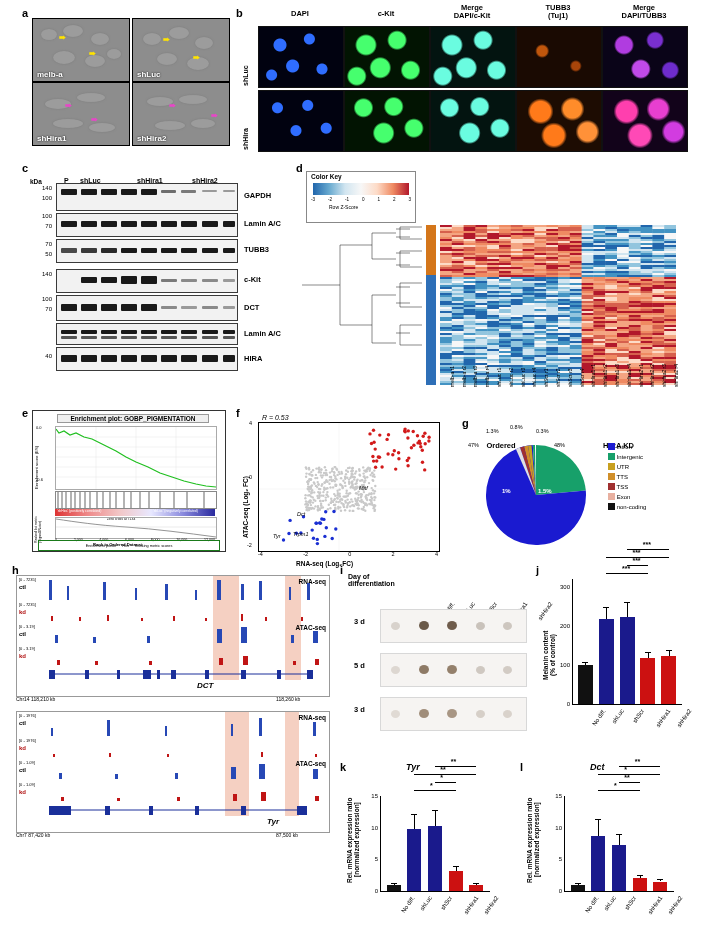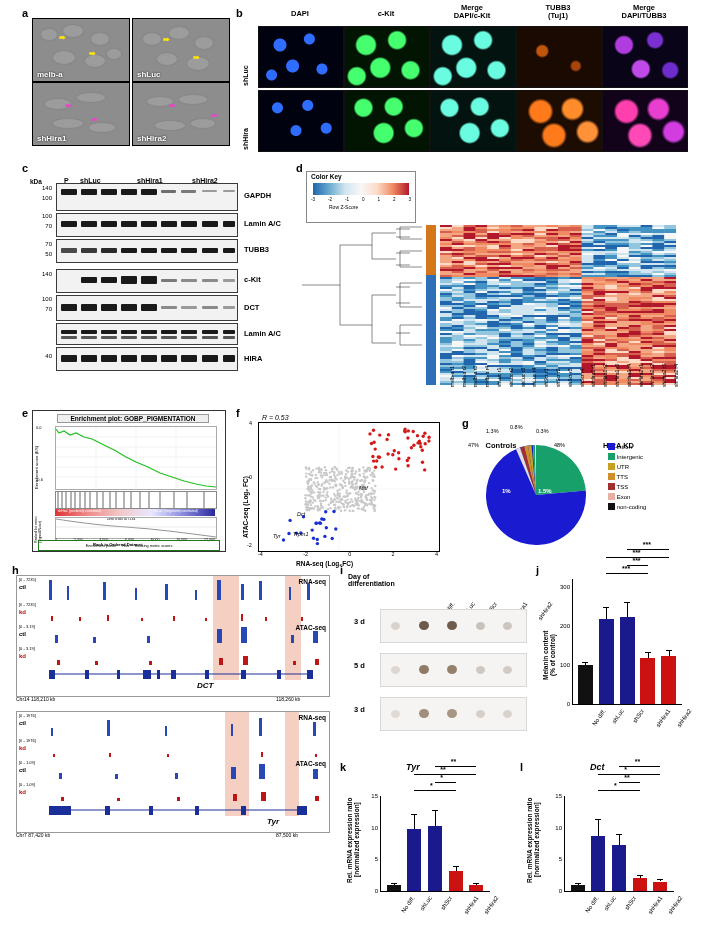--- a/index.html
+++ b/index.html
@@ -1932,21 +1932,21 @@
       <div class="dlab" style="left: 150.45px; top: 0px; transform: rotate(-90deg); transform-origin: left top; white-space: nowrap;">shHira1 r1</div>
       <div class="dlab" style="left: 162.25px; top: 0px; transform: rotate(-90deg); transform-origin: left top; white-space: nowrap;">shHira1 r2</div>
       <div class="dlab" style="left: 174.05px; top: 0px; transform: rotate(-90deg); transform-origin: left top; white-space: nowrap;">shHira1 r3</div>
       <div class="dlab" style="left: 185.85px; top: 0px; transform: rotate(-90deg); transform-origin: left top; white-space: nowrap;">shHira1 r4</div>
       <div class="dlab" style="left: 197.65px; top: 0px; transform: rotate(-90deg); transform-origin: left top; white-space: nowrap;">shHira2 r1</div>
       <div class="dlab" style="left: 209.45px; top: 0px; transform: rotate(-90deg); transform-origin: left top; white-space: nowrap;">shHira2 r2</div>
       <div class="dlab" style="left: 221.25px; top: 0px; transform: rotate(-90deg); transform-origin: left top; white-space: nowrap;">shHira2 r3</div>
       <div class="dlab" style="left: 233.05px; top: 0px; transform: rotate(-90deg); transform-origin: left top; white-space: nowrap;">shHira2 r4</div>
     </div>
 
-  <div style="position:absolute;left:150px;top:278px;width:110px;text-align:center;font-size:7.5px;font-weight:bold;">Controls</div>
+  <div style="position:absolute;left:150px;top:278px;width:110px;text-align:center;font-size:7.5px;font-weight:bold;">Ordered</div>
   <div style="position:absolute;left:270px;top:278px;width:105px;text-align:center;font-size:7.5px;font-weight:bold;">HIRA KD</div>
 </div>
 
 <div class="fig" id="pe">
   <div class="lbl" style="position:absolute;left:0;top:0;">e</div>
   <div style="position:absolute;left:10px;top:2px;width:192px;height:140px;border:1px solid #333;background:#fff;">
     <div style="position:absolute;left:24px;top:3px;width:150px;text-align:center;font-size:6.5px;font-weight:bold;border:1px solid #999;background:#efefef;">Enrichment plot: GOBP_PIGMENTATION</div>
     <div class="vert" style="position:absolute;left:1px;top:16px;height:62px;font-size:4.3px;">Enrichment score (ES)</div>
 
     <div style="position:absolute;left:22px;top:15px;width:160px;height:62px;border:1px solid #aaa;background:#fff;">

